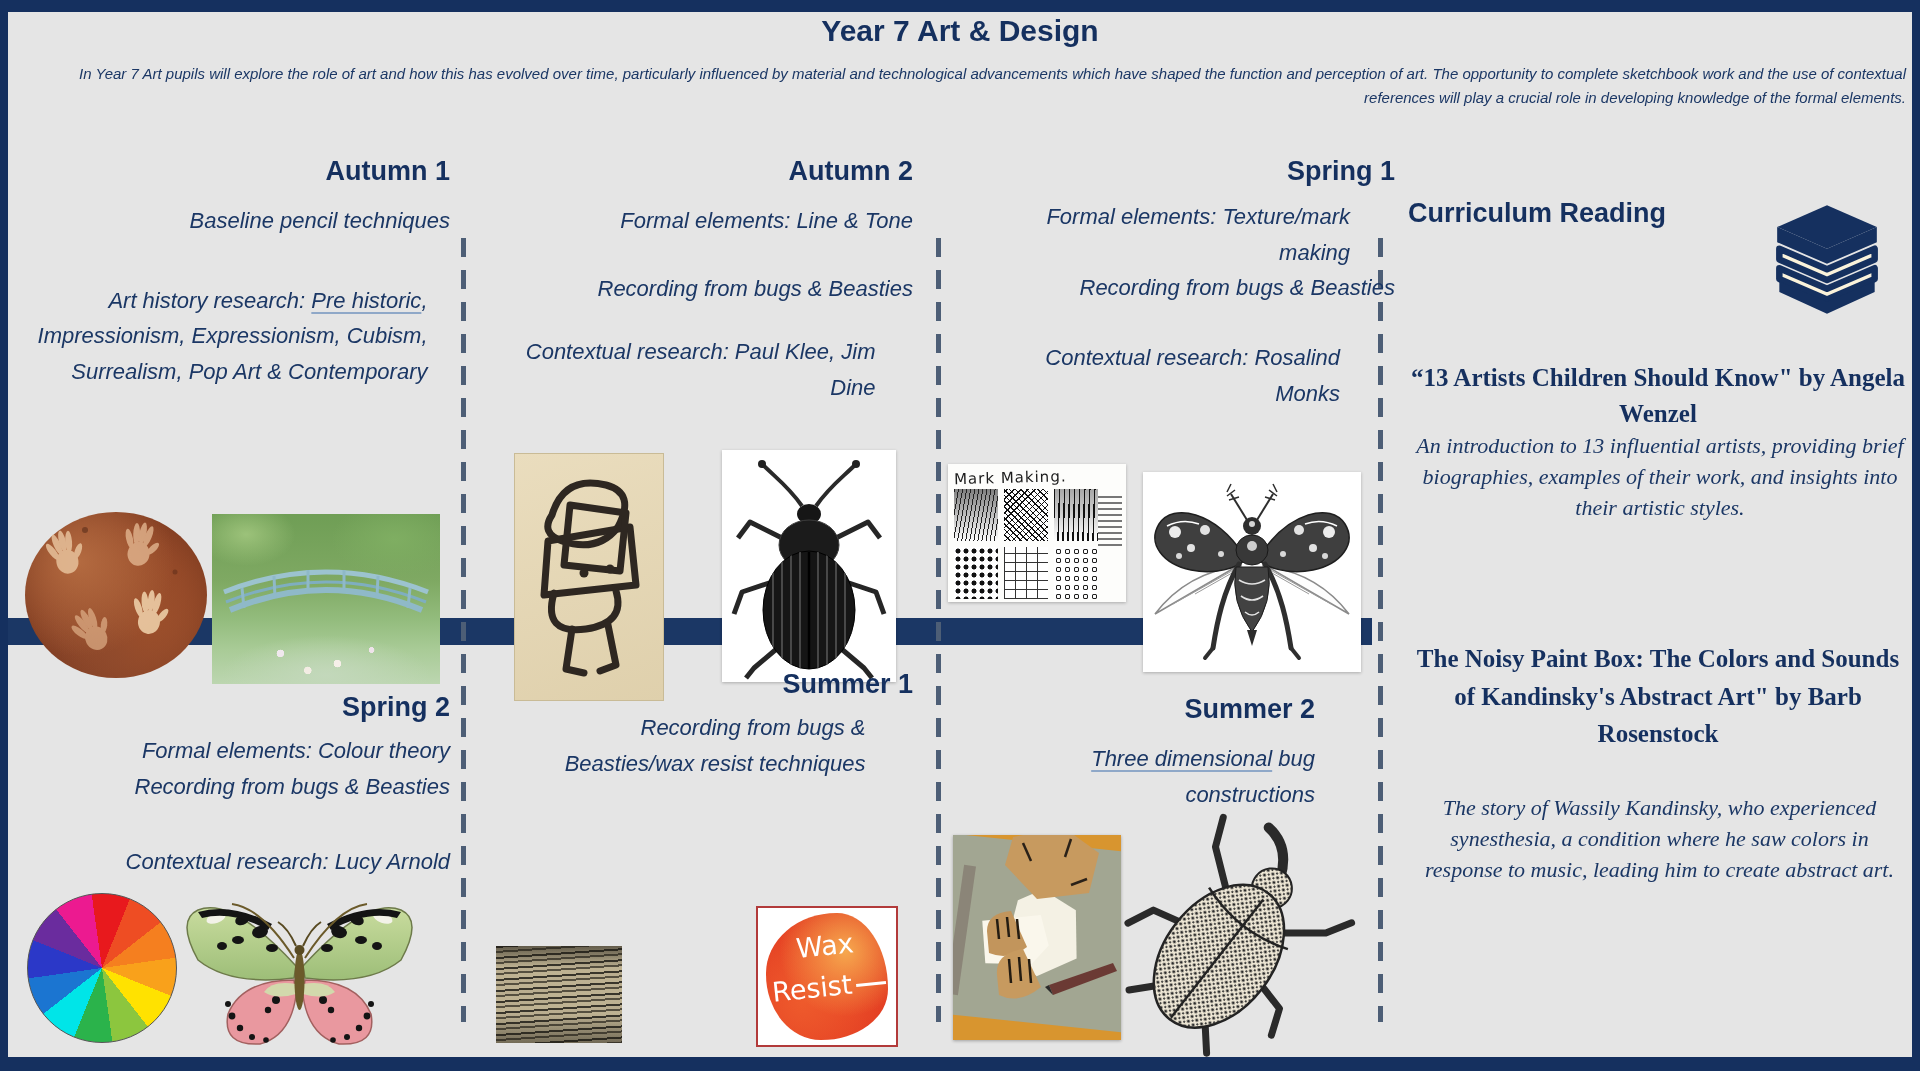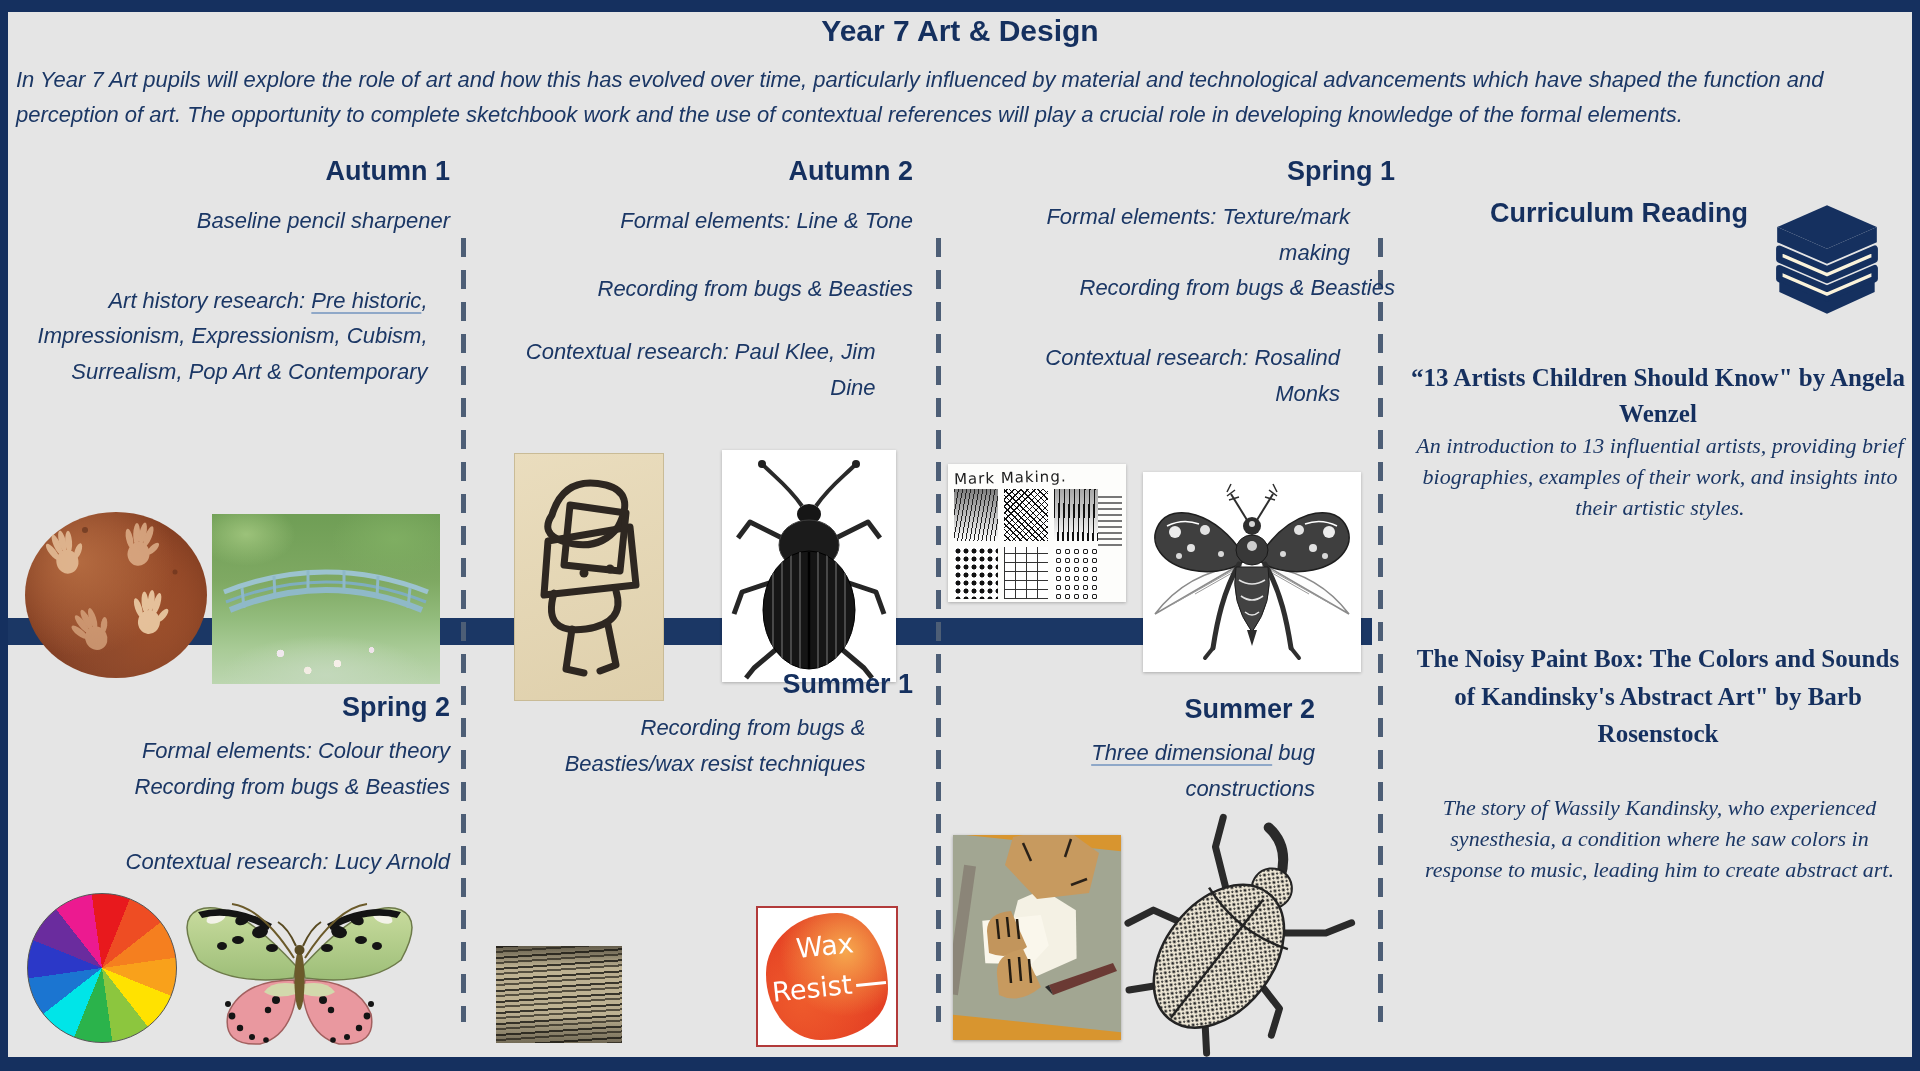--- a/index.html
+++ b/index.html
@@ -3,31 +3,31 @@
 <meta charset="utf-8">
 <style>
   html,body{margin:0;padding:0;background:#888;}
   .page{
     position:relative;width:1920px;height:1071px;background:#e5e5e5;
     font-family:"Liberation Sans",sans-serif;color:#1B3765;overflow:hidden;
   }
   .page-border{position:absolute;inset:0;border:solid #15305F;border-width:12px 8px 14px 8px;pointer-events:none;z-index:40;}
   .abs{position:absolute;}
   .page-title{left:0;top:14px;width:100%;text-align:center;font-size:30px;font-weight:bold;color:#15305F;z-index:5;}
-  .intro{left:16px;top:62px;width:1890px;font-size:22px;font-style:italic;line-height:1.6;z-index:5;}
+  .intro{left:16px;top:62px;width:1890px;font-size:15px;font-style:italic;line-height:1.6;z-index:5;text-align:right;}
   .term{z-index:5;text-align:right;}
   .term h2{margin:0 0 16px 0;font-size:27px;font-weight:bold;color:#15305F;}
   .term p{margin:0 auto;font-size:22px;font-style:italic;line-height:1.62;}
   .u{text-decoration:underline;text-decoration-color:#8FA8C8;text-decoration-thickness:2px;text-underline-offset:4px;}
   .timeline-bar{left:8px;top:618px;width:1364px;height:27px;background:#1B3765;z-index:1;}
   .vdash{top:238px;width:5px;height:784px;z-index:2;
     background:repeating-linear-gradient(180deg,#4D5E76 0 19px,transparent 19px 32px);}
   .img{z-index:3;}
   
-  .reading-heading{left:1408px;top:198px;width:340px;text-align:right;font-size:27px;font-weight:bold;color:#15305F;z-index:5;}
+  .reading-heading{left:1408px;top:198px;width:340px;text-align:left;font-size:27px;font-weight:bold;color:#15305F;z-index:5;}
   .serif-title{font-family:"Liberation Serif",serif;font-weight:bold;font-size:25px;line-height:1.44;text-align:center;z-index:5;color:#15305F;}
   .serif-desc{font-family:"Liberation Serif",serif;font-style:italic;font-size:22px;line-height:1.42;text-align:center;z-index:5;}
   
   .cave{left:25px;top:512px;width:182px;height:166px;border-radius:50%;
     background:radial-gradient(circle at 30% 30%,#b36a40,transparent 55%),
       radial-gradient(circle at 70% 65%,#9c4f2b,transparent 60%),
       radial-gradient(circle at 50% 85%,#86462c,transparent 55%),
       radial-gradient(circle at 50% 50%,#a2552f 0%,#8d4426 55%,#6d3119 100%);}
   
   .monet{left:212px;top:514px;width:228px;height:170px;overflow:hidden;
@@ -97,21 +97,21 @@
   <div class="abs page-title">Year 7 Art &amp; Design</div>
   <div class="abs intro">In Year 7 Art pupils will explore the role of art and how this has evolved over time, particularly influenced by material and technological advancements which have shaped the function and perception of art. The opportunity to complete sketchbook work and the use of contextual references will play a crucial role in developing knowledge of the formal elements.</div>
 
   <div class="abs timeline-bar"></div>
   <div class="abs vdash" style="left:461px"></div>
   <div class="abs vdash" style="left:936px"></div>
   <div class="abs vdash" style="left:1378px"></div>
 
   <div class="abs term" style="left:15px;top:156px;width:435px">
     <h2>Autumn 1</h2>
-    <p style="margin-bottom:44px">Baseline pencil sharpener</p>
+    <p style="margin-bottom:44px">Baseline pencil techniques</p>
     <p style="width:390px"><span>Art history research: </span><span class="u">Pre historic</span><span>, Impressionism, Expressionism, Cubism, Surrealism, Pop Art &amp; Contemporary</span></p>
   </div>
 
   <div class="abs term" style="left:468px;top:156px;width:445px">
     <h2>Autumn 2</h2>
     <p style="margin-bottom:32px">Formal elements: Line &amp; Tone</p>
     <p style="margin-bottom:28px">Recording from bugs &amp; Beasties</p>
     <p style="width:370px">Contextual research: Paul Klee, Jim Dine</p>
   </div>
 
@@ -128,21 +128,21 @@
     <p style="margin-bottom:40px">Recording from bugs &amp; Beasties</p>
     <p>Contextual research: Lucy Arnold</p>
   </div>
 
   <div class="abs term" style="left:468px;top:669px;width:445px">
     <h2 style="margin-bottom:10px">Summer 1</h2>
     <p style="width:350px;margin-bottom:38px">Recording from bugs &amp; Beasties/wax resist techniques</p>
   </div>
 
   <div class="abs term" style="left:1005px;top:694px;width:310px">
-    <h2 style="margin-bottom:10px">Summer 2</h2>
+    <h2 style="margin-bottom:16px">Summer 2</h2>
     <p><span class="u">Three dimensional</span><span> bug constructions</span></p>
   </div>
 
   <div class="abs reading-heading">Curriculum Reading</div>
   <svg class="abs books-icon" viewBox="0 0 120 120">
     <path d="M14,30 L60,10 L106,30 L60,50 Z" fill="#15305F"></path>
     <path d="M14,30 L14,44 L60,64 L106,44 L106,30 L60,50 Z" fill="#15305F"></path>
     <path d="M16,50 L60,69 L104,50 L104,60 L60,79 L16,60 Z" fill="#FBF3DB" stroke="#15305F" stroke-width="6" stroke-linejoin="round"></path>
     <path d="M16,68 L60,87 L104,68 L104,78 L60,97 L16,78 Z" fill="#FBF3DB" stroke="#15305F" stroke-width="6" stroke-linejoin="round"></path>
     <path d="M16,80 L60,99 L104,80 L104,90 L60,110 L16,90 Z" fill="#15305F"></path>

